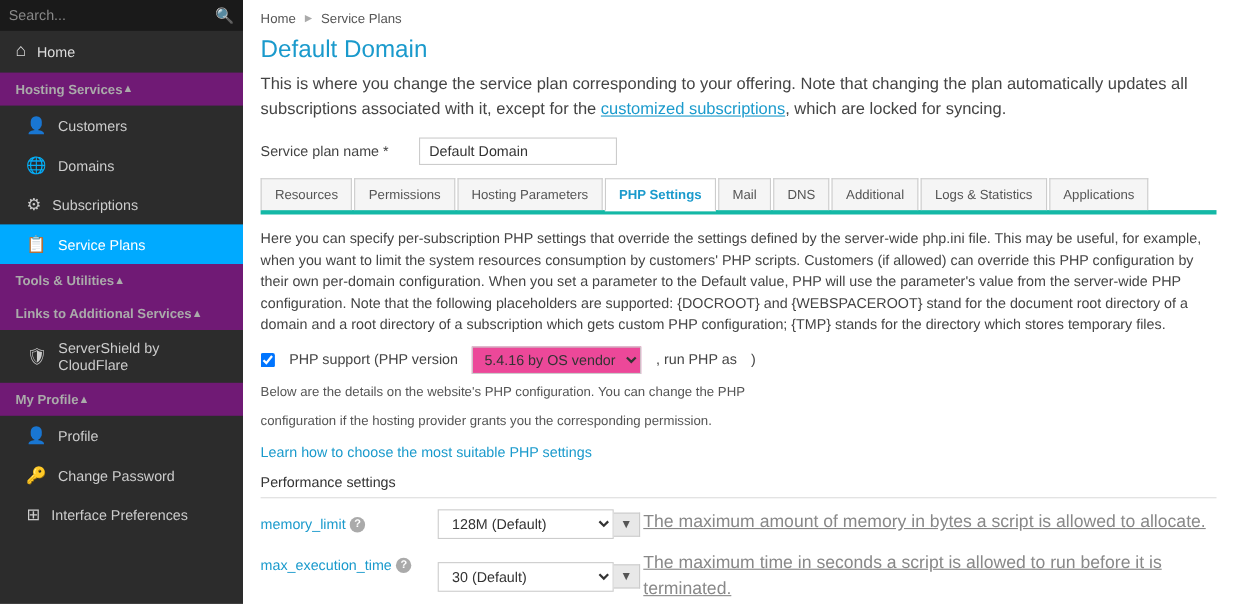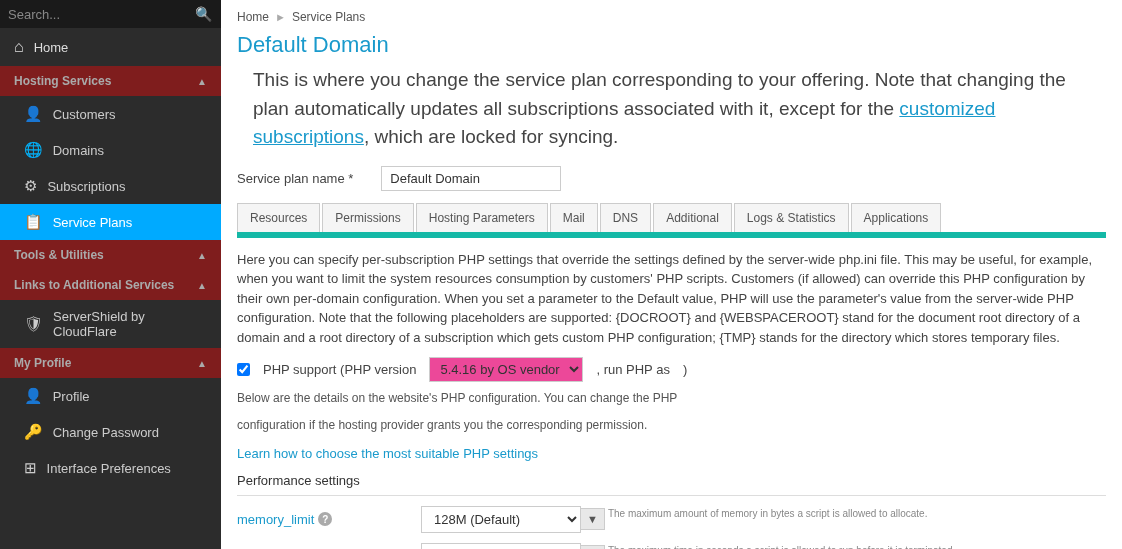--- a/index.html
+++ b/index.html
@@ -11,21 +11,21 @@
       background: #2c2c2c;
       color: #ccc;
       display: flex;
       flex-direction: column;
       flex-shrink: 0;
       height: 549px;
       overflow-y: auto;
     }
     .sidebar-search {
       display: flex;
-      align-items: center;
+      align-items: flex-start;
       background: #1a1a1a;
       padding: 6px 8px;
       gap: 6px;
     }
     .sidebar-search input {
       background: transparent;
       border: none;
       outline: none;
       color: #aaa;
       font-size: 13px;
@@ -44,27 +44,27 @@
       padding: 10px 14px;
       color: #ddd;
       cursor: pointer;
       font-size: 13px;
     }
     .sidebar-top-item .icon { font-size: 16px; }
 
     .sidebar-section-header {
       display: flex;
       align-items: center;
-      justify-content: space-between;
+      justify-content: flex-start;
       padding: 8px 14px;
       color: #aaa;
       font-size: 12px;
       font-weight: bold;
       text-transform: none;
-      background: #7f1d1d;
+      background: #701a75;
       cursor: pointer;
     }
     .sidebar-section-header .chevron { font-size: 10px; }
 
     .sidebar-item {
       display: flex;
       align-items: center;
       gap: 10px;
       padding: 9px 14px 9px 24px;
       color: #ccc;
@@ -102,23 +102,23 @@
     
     .page-title {
       font-size: 22px;
       font-weight: normal;
       color: #1a9acc;
       padding: 4px 16px 8px;
     }
 
     
     .description {
-      padding: 0 32px 10px;
+      padding: 0 16px 10px;
       color: #444;
-      font-size: 19px;
+      font-size: 15px;
       line-height: 1.5;
     }
     .description a { color: #1a9acc; }
 
     
     .plan-name-row {
       display: flex;
       align-items: center;
       gap: 28px;
       padding: 4px 16px 12px;
@@ -129,21 +129,21 @@
       padding: 4px 8px;
       font-size: 13px;
       color: #333;
       width: 180px;
       outline: none;
     }
 
     
     .tabs {
       display: flex;
-      border-bottom: 6px solid #14b8a6;
+      border-bottom: 4px solid #14b8a6;
       margin: 0 16px;
       flex-wrap: nowrap;
     }
     .tab {
       padding: 7px 12px;
       font-size: 12px;
       color: #555;
       cursor: pointer;
       border: 1px solid #ccc;
       border-bottom: none;
@@ -209,21 +209,21 @@
       color: #333;
       font-weight: normal;
       margin-bottom: 10px;
       padding-bottom: 4px;
       border-bottom: 1px solid #ddd;
     }
 
     .perf-row {
       display: flex;
       align-items: flex-start;
-      gap: 24px;
+      gap: 1px;
       margin-bottom: 10px;
     }
     .perf-label {
       min-width: 160px;
       color: #1a9acc;
       font-size: 13px;
       display: flex;
       align-items: center;
       gap: 4px;
       padding-top: 4px;
@@ -264,21 +264,22 @@
       border: 1px solid #ccc;
       border-left: none;
       background: #e8e8e8;
       padding: 4px 6px;
       cursor: pointer;
       color: #555;
       font-size: 11px;
     }
     .perf-hint {
       color: #888;
-      font-size: 10px;
+      font-size: 16px;
+      text-decoration: underline;
     }
   </style>
 </head>
 <body>
 
 <nav class="sidebar">
   <div class="sidebar-search">
     <input type="text" placeholder="Search..." style="">
     <span class="search-icon-wrap">🔍</span>
   </div>
@@ -357,20 +358,21 @@
 
   <div class="plan-name-row">
     <label class="plan-name-label">Service plan name *</label>
     <input type="text" class="plan-name-input" value="Default Domain" style="">
   </div>
 
   <div class="tabs">
     <div class="tab">Resources</div>
     <div class="tab">Permissions</div>
     <div class="tab">Hosting Parameters</div>
+    <div class="tab active">PHP Settings</div>
     <div class="tab">Mail</div>
     <div class="tab">DNS</div>
     <div class="tab">Additional</div>
     <div class="tab">Logs &amp; Statistics</div>
     <div class="tab">Applications</div>
   </div>
 
   <div class="tab-content">
     <p>Here you can specify per-subscription PHP settings that override the settings defined by the server-wide php.ini file. This may be useful, for example, when you want to limit the system resources consumption by customers' PHP scripts. Customers (if allowed) can override this PHP configuration by their own per-domain configuration. When you set a parameter to the Default value, PHP will use the parameter's value from the server-wide PHP configuration. Note that the following placeholders are supported: {DOCROOT} and {WEBSPACEROOT} stand for the document root directory of a domain and a root directory of a subscription which gets custom PHP configuration; {TMP} stands for the directory which stores temporary files.</p>
 

